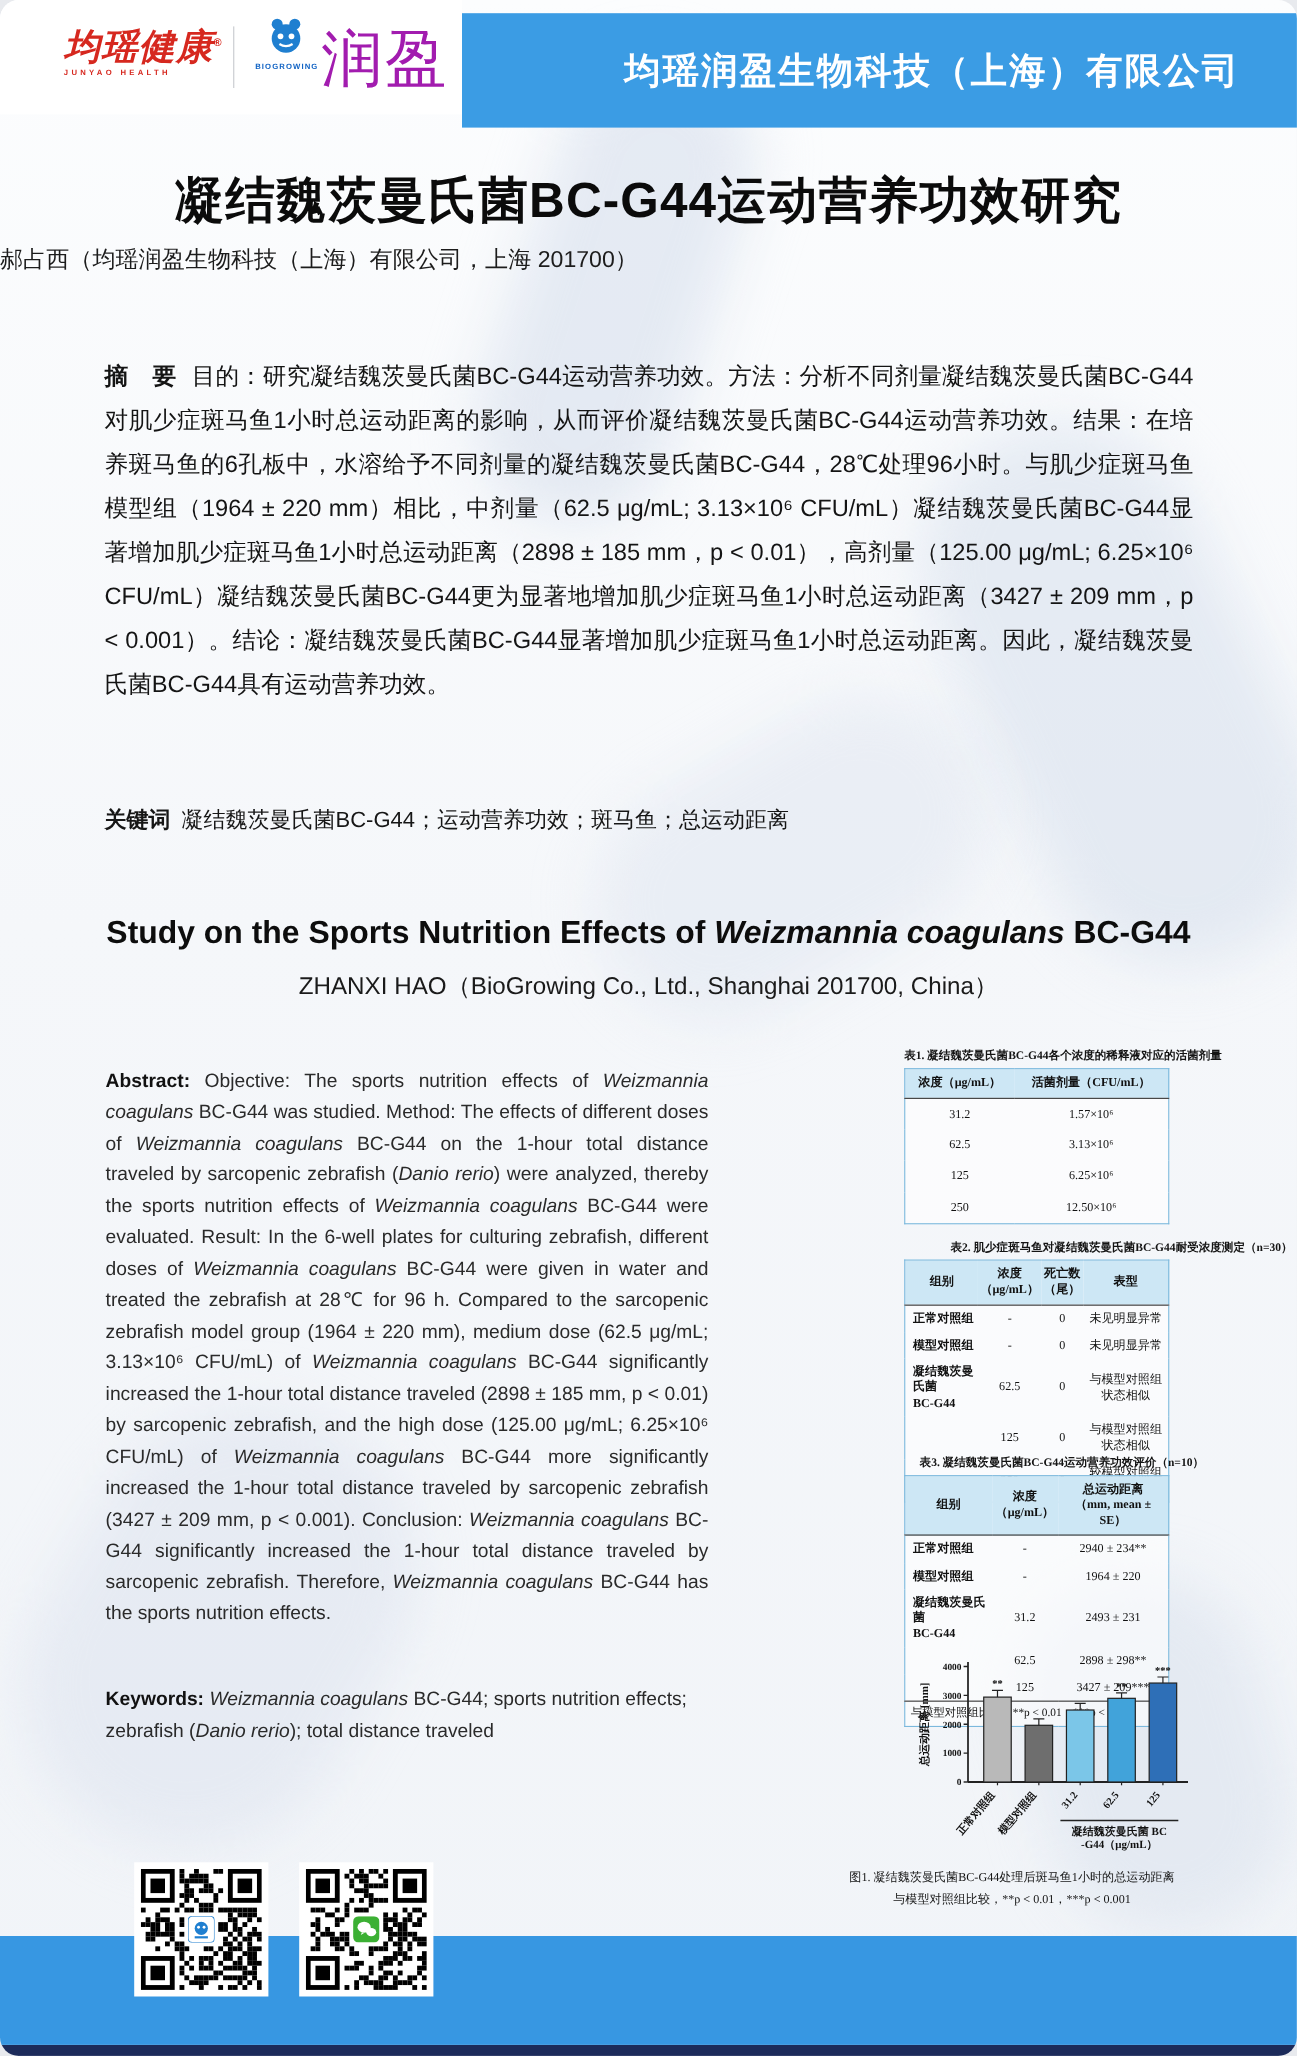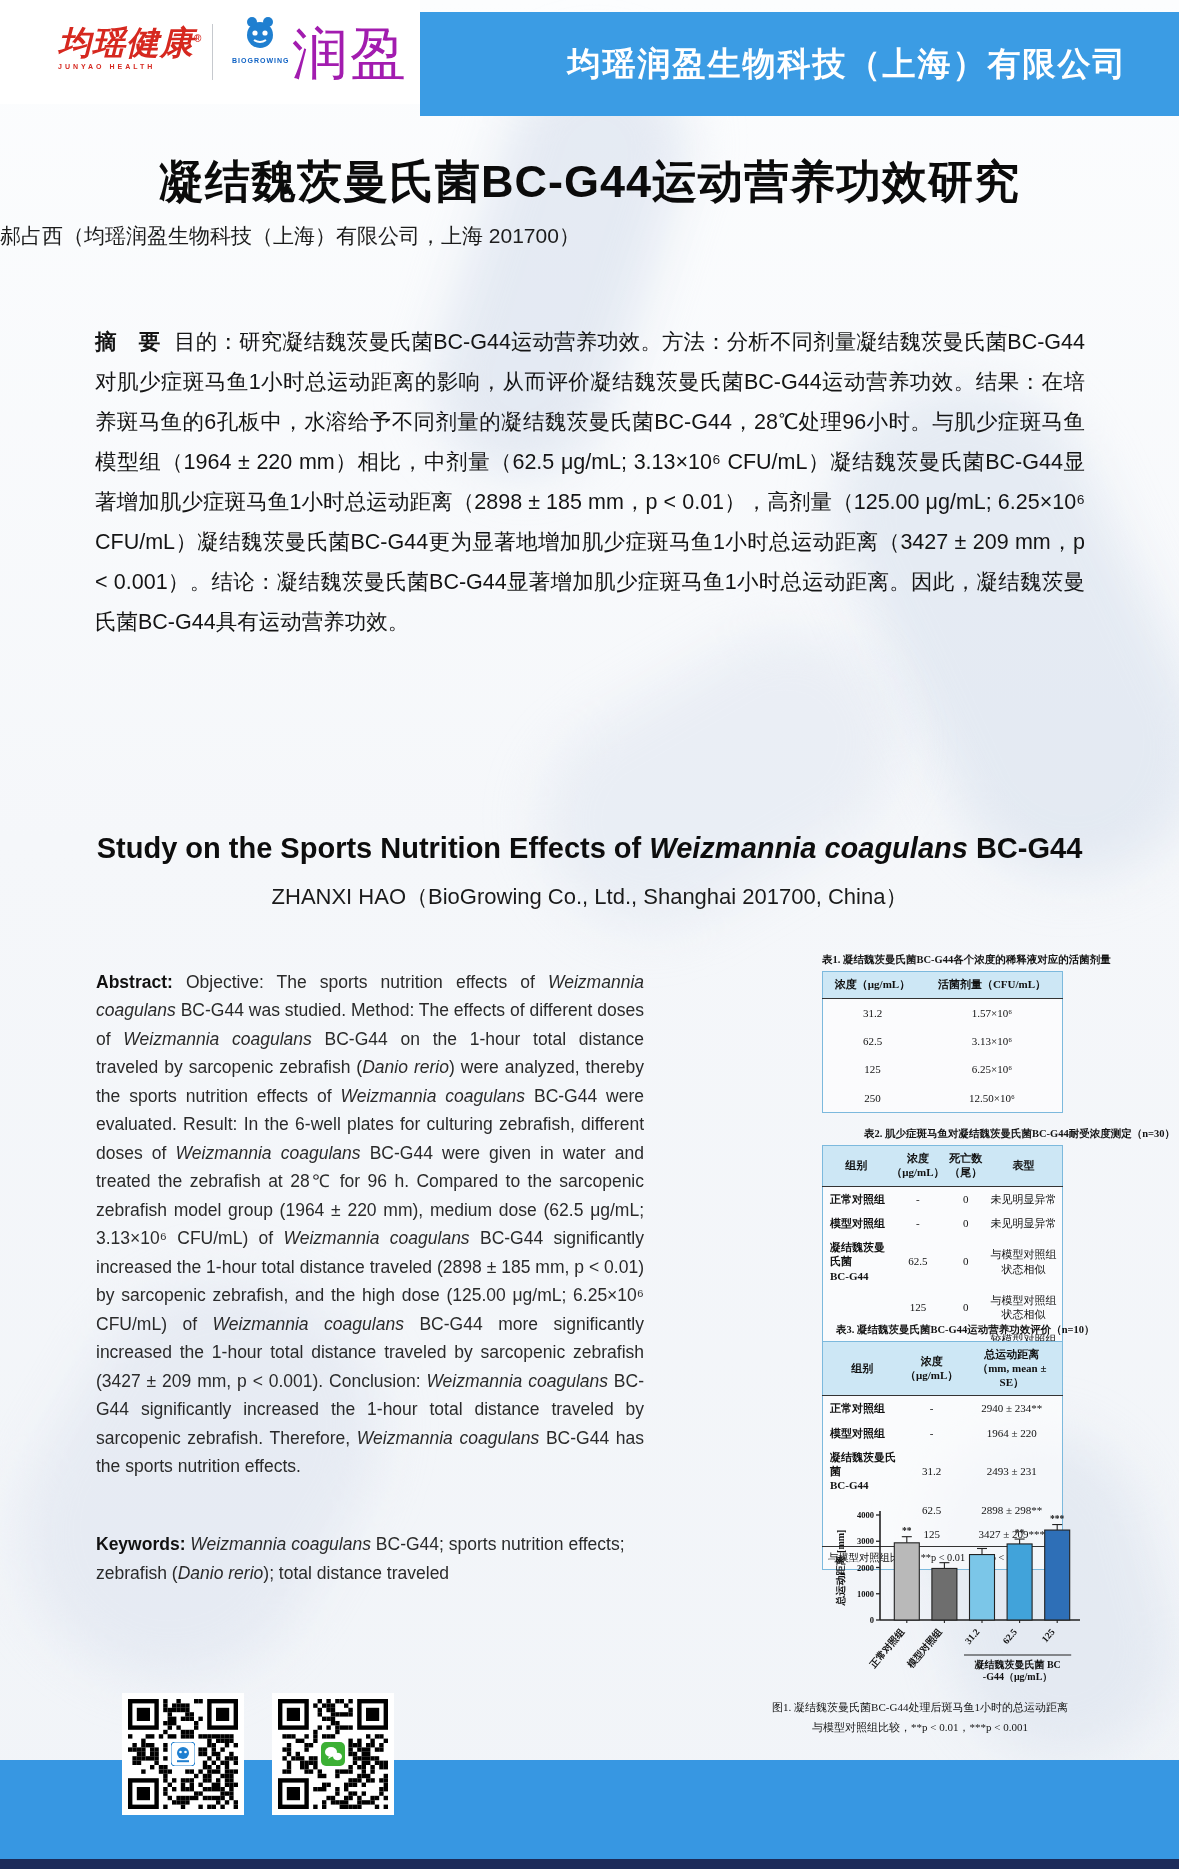--- a/index.html
+++ b/index.html
@@ -1,18 +1,18 @@
 <!DOCTYPE html>
 <html><head>
 <meta charset="utf-8">
 <style>
   html,body{margin:0;padding:0;background:#e8eaee;}
   .page{position:relative;width:1179px;height:1869px;overflow:hidden;margin:0 auto;
         background:linear-gradient(180deg,#fcfdfe 0%,#f5f7fa 45%,#f1f4f8 100%);
-        font-family:"Liberation Sans",sans-serif;color:#111;}
+        font-family:"Liberation Sans",sans-serif;color:#111;border-radius:17px;}
   .blob{position:absolute;border-radius:999px;filter:blur(26px);pointer-events:none;}
   
   .hdr-left{position:absolute;left:0;top:0;width:420px;height:104px;background:#fff;}
   .logo-junyao{position:absolute;left:58px;top:26px;color:#d6281f;font-weight:900;
                font-size:33px;font-style:italic;letter-spacing:1px;line-height:1;}
   .logo-junyao .sub{display:block;font-style:normal;font-weight:700;font-size:7px;
                     letter-spacing:3px;margin-top:4px;color:#d6281f;}
   .reg{font-size:10px;vertical-align:super;font-style:normal;}
   .hdr-div{position:absolute;left:212px;top:24px;width:1px;height:56px;background:#c6c9ce;}
   .logo-bg{position:absolute;left:232px;top:12px;width:56px;text-align:center;color:#0f62c4;}
@@ -109,20 +109,21 @@
   </div>
   <div class="banner">
     <span>均瑶润盈生物科技（上海）有限公司</span>
   </div>
 
   <div class="title-cn">凝结魏茨曼氏菌BC-G44运动营养功效研究</div>
   <div class="author-cn">郝占西（均瑶润盈生物科技（上海）有限公司，上海 201700）</div>
 
   <p class="abs-cn"><b>摘 要</b><span>目的：研究凝结魏茨曼氏菌BC-G44运动营养功效。方法：分析不同剂量凝结魏茨曼氏菌BC-G44对肌少症斑马鱼1小时总运动距离的影响，从而评价凝结魏茨曼氏菌BC-G44运动营养功效。结果：在培养斑马鱼的6孔板中，水溶给予不同剂量的凝结魏茨曼氏菌BC-G44，28℃处理96小时。与肌少症斑马鱼模型组（1964 ± 220 mm）相比，中剂量（62.5 μg/mL; 3.13×10⁶ CFU/mL）凝结魏茨曼氏菌BC-G44显著增加肌少症斑马鱼1小时总运动距离（2898 ± 185 mm，p &lt; 0.01），高剂量（125.00 μg/mL; 6.25×10⁶ CFU/mL）凝结魏茨曼氏菌BC-G44更为显著地增加肌少症斑马鱼1小时总运动距离（3427 ± 209 mm，p &lt; 0.001）。结论：凝结魏茨曼氏菌BC-G44显著增加肌少症斑马鱼1小时总运动距离。因此，凝结魏茨曼氏菌BC-G44具有运动营养功效。</span></p>
 
+  <p class="kw-cn"><b>关键词</b><span>凝结魏茨曼氏菌BC-G44；运动营养功效；斑马鱼；总运动距离</span></p>
 
   <div class="title-en"><span><span>Study on the Sports Nutrition Effects of </span><span class="it">Weizmannia coagulans</span><span> BC-G44</span></span></div>
   <div class="author-en">ZHANXI HAO（BioGrowing Co., Ltd., Shanghai 201700, China）</div>
 
   <p class="abs-en"><b>Abstract:</b> <span><span>Objective: The sports nutrition effects of </span><span class="it">Weizmannia coagulans</span><span> BC-G44 was studied. Method: The effects of different doses of </span><span class="it">Weizmannia coagulans</span><span> BC-G44 on the 1-hour total distance traveled by sarcopenic zebrafish (</span><span class="it">Danio rerio</span><span>) were analyzed, thereby the sports nutrition effects of </span><span class="it">Weizmannia coagulans</span><span> BC-G44 were evaluated. Result: In the 6-well plates for culturing zebrafish, different doses of </span><span class="it">Weizmannia coagulans</span><span> BC-G44 were given in water and treated the zebrafish at 28℃ for 96 h. Compared to the sarcopenic zebrafish model group (1964 ± 220 mm), medium dose (62.5 μg/mL; 3.13×10⁶ CFU/mL) of </span><span class="it">Weizmannia coagulans</span><span> BC-G44 significantly increased the 1-hour total distance traveled (2898 ± 185 mm, p &lt; 0.01) by sarcopenic zebrafish, and the high dose (125.00 μg/mL; 6.25×10⁶ CFU/mL) of </span><span class="it">Weizmannia coagulans</span><span> BC-G44 more significantly increased the 1-hour total distance traveled by sarcopenic zebrafish (3427 ± 209 mm, p &lt; 0.001). Conclusion: </span><span class="it">Weizmannia coagulans</span><span> BC-G44 significantly increased the 1-hour total distance traveled by sarcopenic zebrafish. Therefore, </span><span class="it">Weizmannia coagulans</span><span> BC-G44 has the sports nutrition effects.</span></span></p>
 
   <p class="kw-en"><b>Keywords:</b> <span><span class="it">Weizmannia coagulans</span><span> BC-G44; sports nutrition effects; zebrafish (</span><span class="it">Danio rerio</span><span>); total distance traveled</span></span></p>
 
   <div class="tbl-title" style="left:822px;top:953px;">表1. 凝结魏茨曼氏菌BC-G44各个浓度的稀释液对应的活菌剂量</div>
   <div class="tbl-wrap t1" style="top:971px;">

